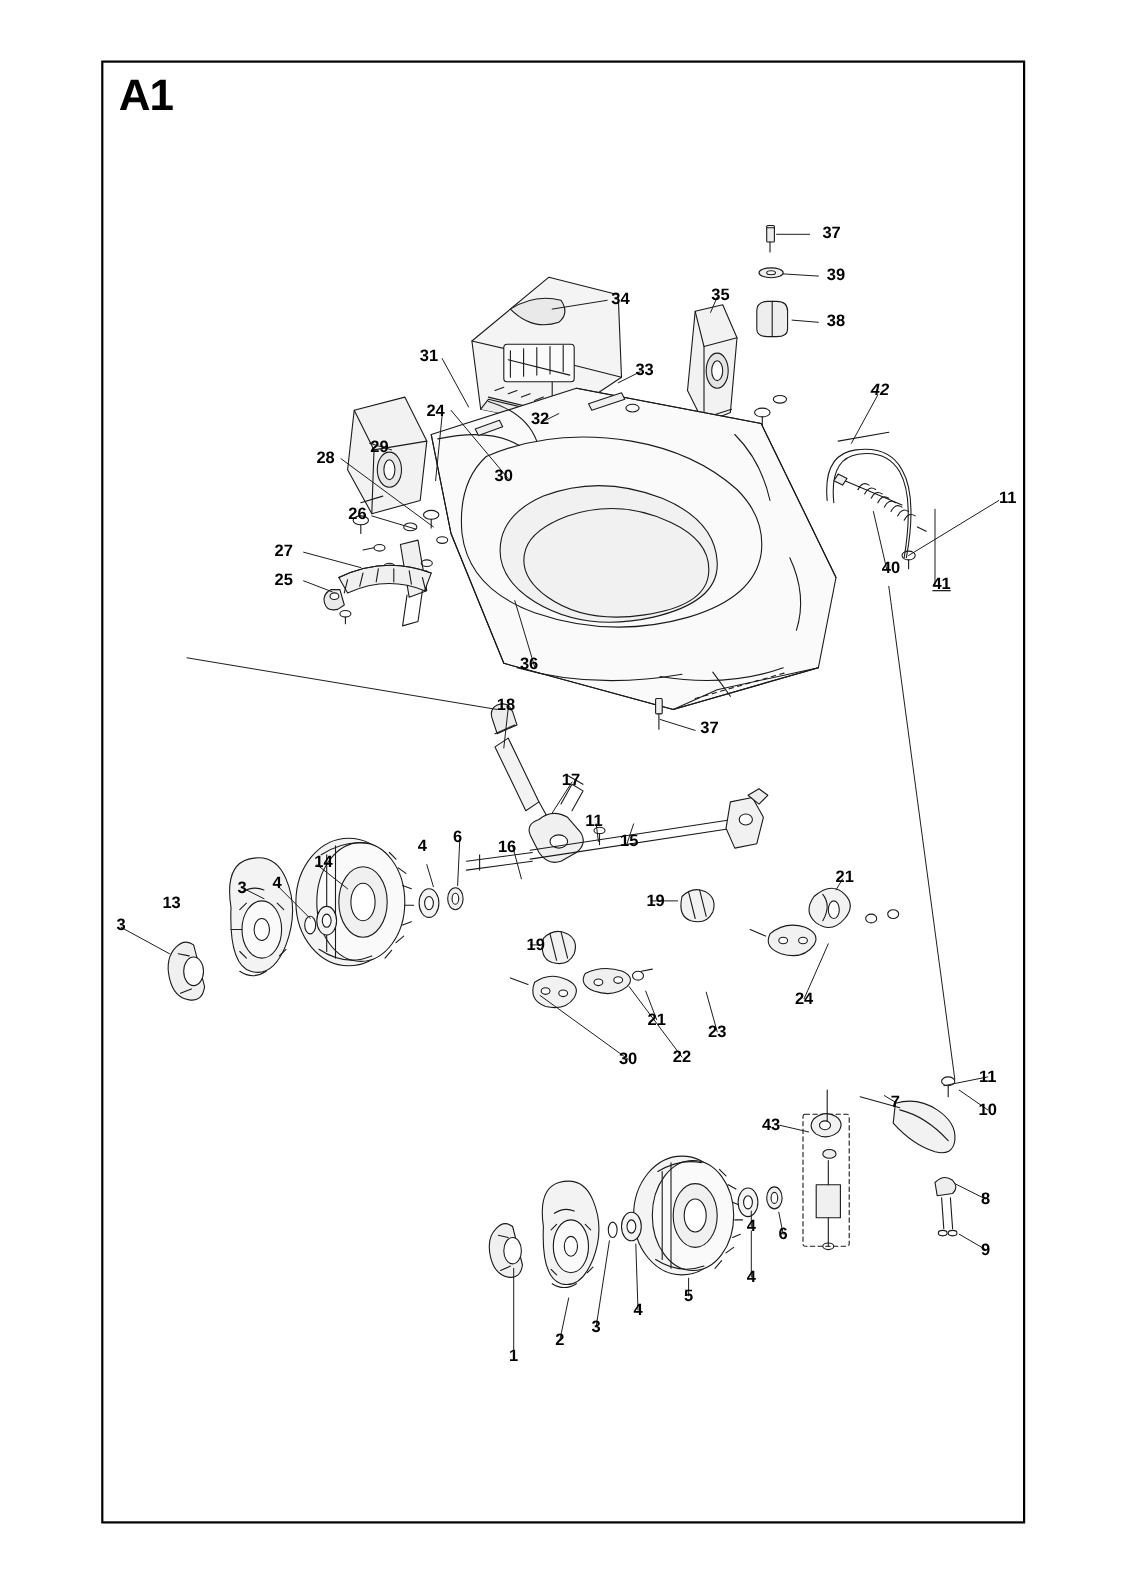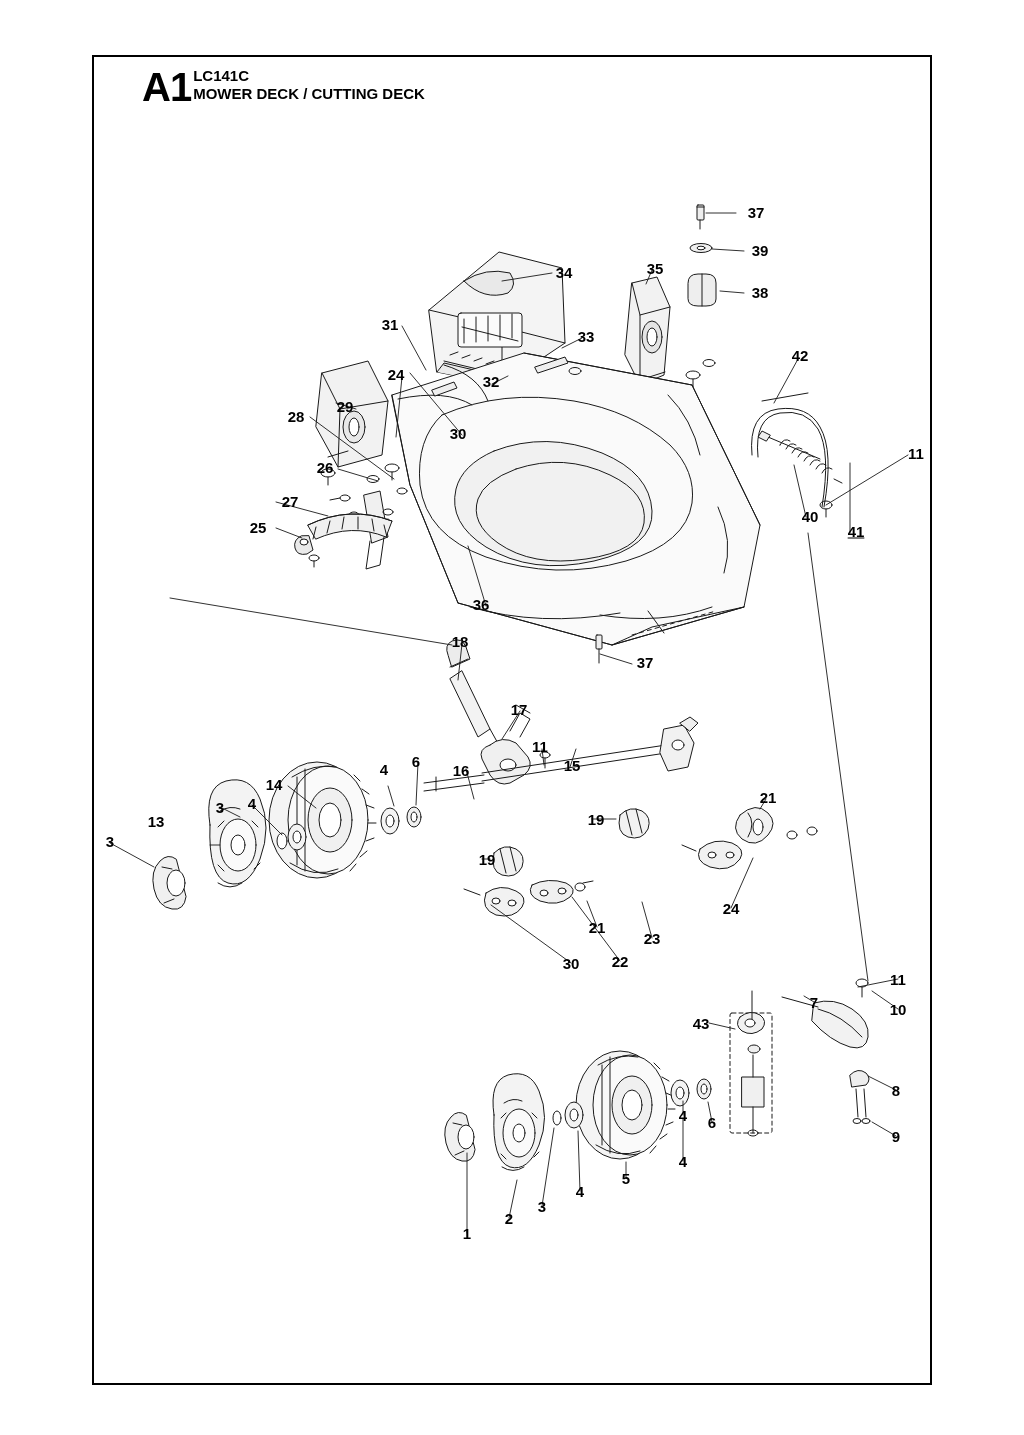--- a/index.html
+++ b/index.html
@@ -33,21 +33,20 @@
     top: 66px;
     display: flex;
     align-items: flex-start;
   }
   #sheet-code {
     font-size: 40px;
     font-weight: bold;
     line-height: 42px;
     letter-spacing: -1px;
     color: #000;
-    margin-left: 34px;
   }
   #title-text {
     margin-left: 2px;
     margin-top: 2px;
   }
   #model-name {
     font-size: 15px;
     font-weight: bold;
     line-height: 16px;
     color: #000;
@@ -84,24 +83,20 @@
 </style>
 </head>
 <body>
 
 <div id="page">
 
   <div id="frame"></div>
 
   <div id="title-block">
     <div id="sheet-code">A1</div>
-    <div id="title-text">
-      <div id="model-name">LC141C</div>
-      <div id="section-name">MOWER DECK / CUTTING DECK</div>
-    </div>
   </div>
 
   <div id="diagram">
     <svg width="840" height="1330" viewBox="0 0 840 1330" xmlns="http://www.w3.org/2000/svg">
       <g fill="none" stroke="#1a1a1a" stroke-width="1" stroke-linejoin="round" stroke-linecap="round">
 
         <g>
           <path d="M337,255 L407,197 L470,213 L473,288 L410,330 L345,317 Z" fill="#f4f4f4"></path>
           <path d="M337,255 L410,272 L473,288"></path>
           <path d="M410,272 L410,330"></path>
@@ -469,42 +464,42 @@
   </div>
 
   <div id="callouts">
       <div class="callout" style="left: 756px; top: 212px;">37</div>
       <div class="callout" style="left: 760px; top: 250px;">39</div>
       <div class="callout" style="left: 760px; top: 292px;">38</div>
       <div class="callout" style="left: 564px; top: 272px;">34</div>
       <div class="callout" style="left: 655px; top: 268px;">35</div>
       <div class="callout" style="left: 390px; top: 324px;">31</div>
       <div class="callout" style="left: 586px; top: 336px;">33</div>
-      <div class="callout" style="left: 800px; top: 355px;">42</div>
+      <div class="callout" style="left: 800px; top: 355px; font-style: italic;">42</div>
       <div class="callout" style="left: 396px; top: 374px;">24</div>
       <div class="callout" style="left: 491px; top: 381px;">32</div>
       <div class="callout" style="left: 345px; top: 406px;">29</div>
       <div class="callout" style="left: 296px; top: 416px;">28</div>
       <div class="callout" style="left: 458px; top: 433px;">30</div>
       <div class="callout" style="left: 916px; top: 453px;">11</div>
       <div class="callout" style="left: 325px; top: 467px;">26</div>
-      <div class="callout" style="left: 258px; top: 501px; margin-left: 32px;">27</div>
+      <div class="callout" style="left: 258px; top: 501px;">27</div>
       <div class="callout" style="left: 810px; top: 516px;">40</div>
       <div class="callout" style="left: 856px; top: 531px; text-decoration: underline;">41</div>
       <div class="callout" style="left: 258px; top: 527px;">25</div>
       <div class="callout" style="left: 481px; top: 604px;">36</div>
       <div class="callout" style="left: 645px; top: 662px;">37</div>
       <div class="callout" style="left: 460px; top: 641px;">18</div>
       <div class="callout" style="left: 519px; top: 709px;">17</div>
       <div class="callout" style="left: 540px; top: 746px;">11</div>
       <div class="callout" style="left: 572px; top: 765px;">15</div>
       <div class="callout" style="left: 461px; top: 770px;">16</div>
       <div class="callout" style="left: 384px; top: 769px;">4</div>
       <div class="callout" style="left: 416px; top: 761px;">6</div>
-      <div class="callout" style="left: 274px; top: 784px;">14</div>
+      <div class="callout" style="left: 294px; top: 784px;">14</div>
       <div class="callout" style="left: 768px; top: 797px;">21</div>
       <div class="callout" style="left: 220px; top: 807px;">3</div>
       <div class="callout" style="left: 252px; top: 803px;">4</div>
       <div class="callout" style="left: 156px; top: 821px;">13</div>
       <div class="callout" style="left: 596px; top: 819px;">19</div>
       <div class="callout" style="left: 110px; top: 841px;">3</div>
       <div class="callout" style="left: 487px; top: 859px;">19</div>
       <div class="callout" style="left: 731px; top: 908px;">24</div>
       <div class="callout" style="left: 597px; top: 927px;">21</div>
       <div class="callout" style="left: 652px; top: 938px;">23</div>

